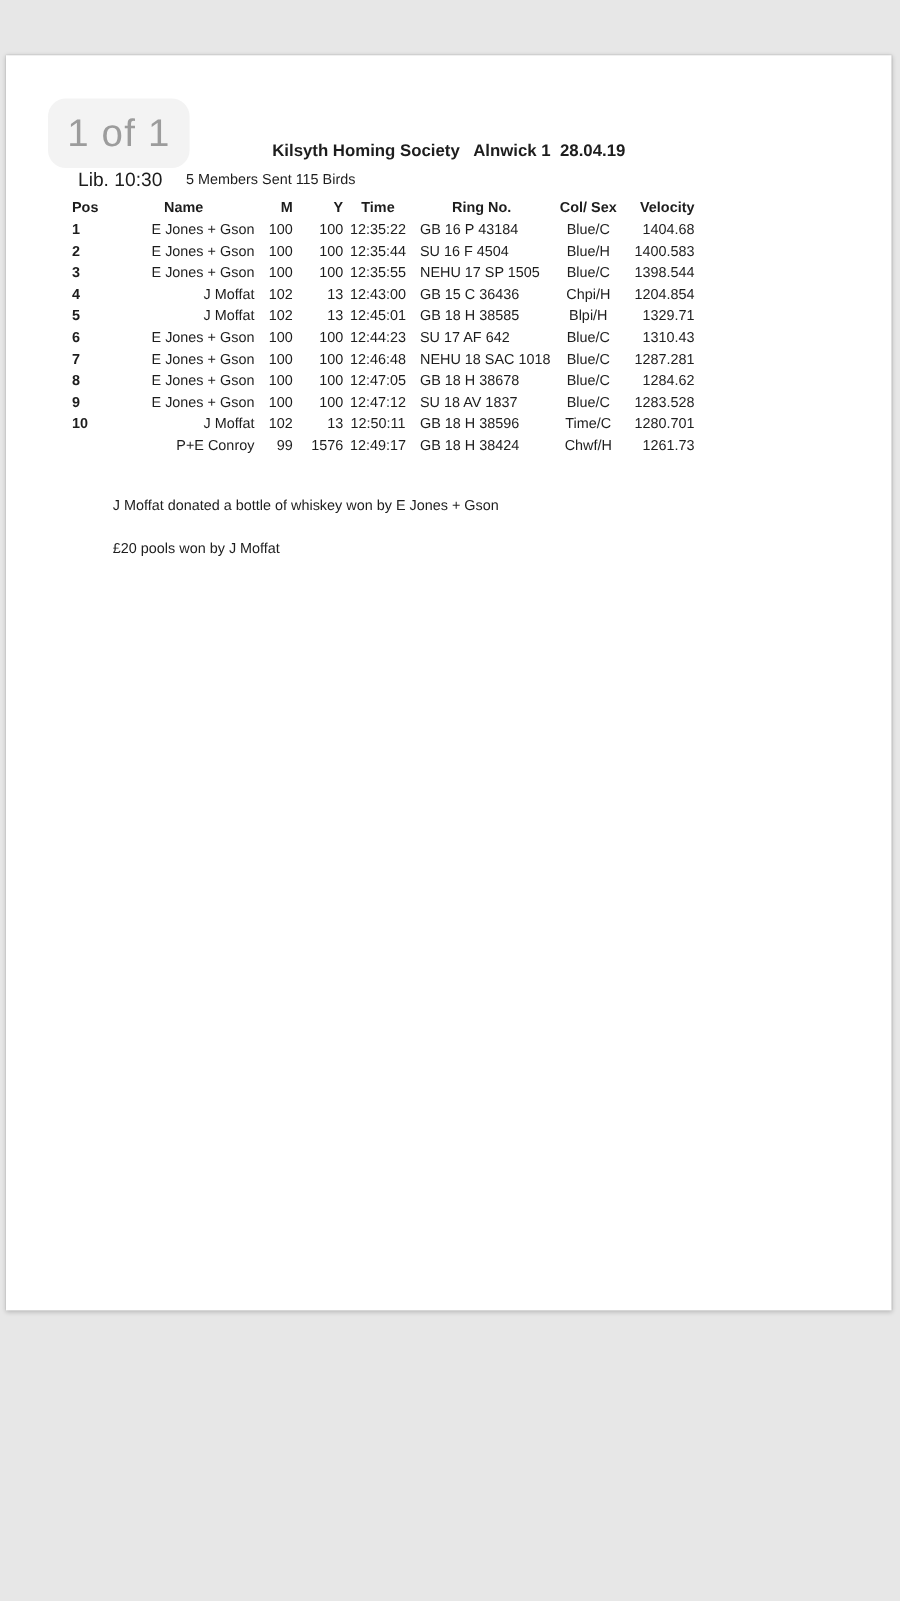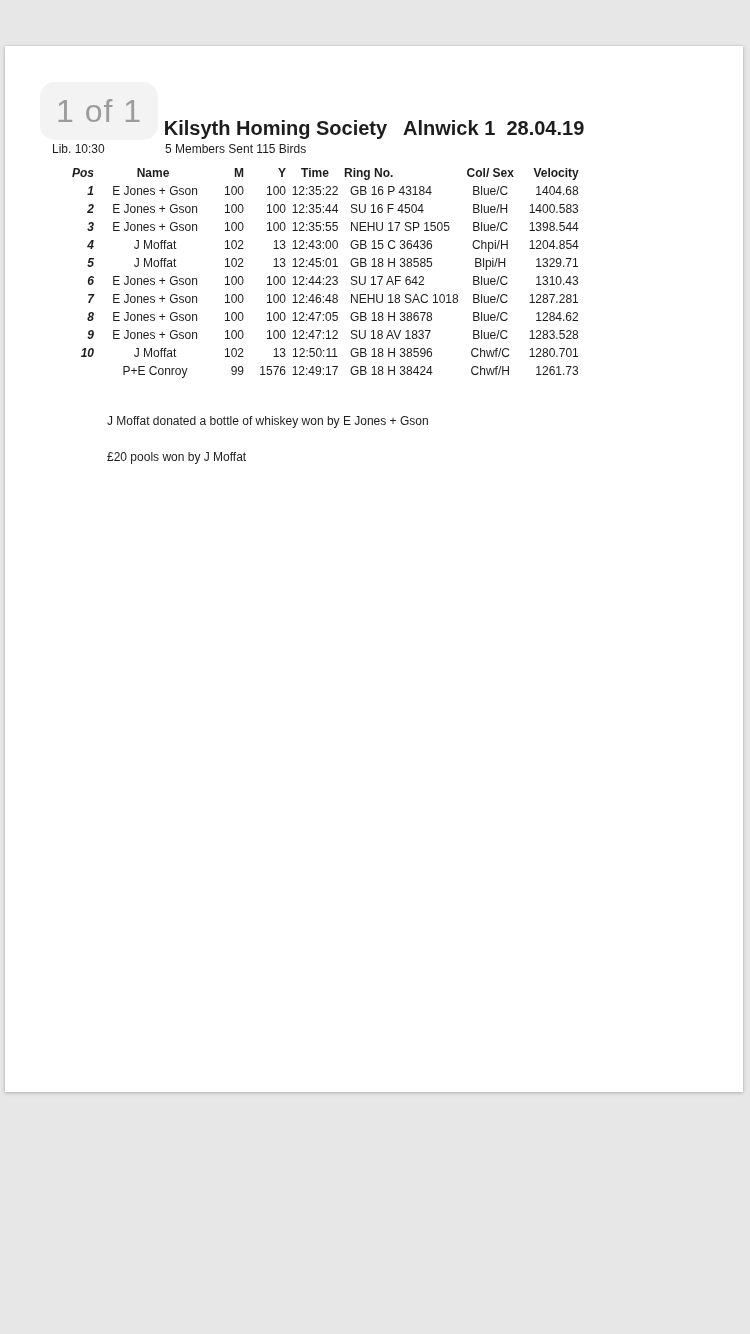--- a/index.html
+++ b/index.html
@@ -20,52 +20,52 @@
   .badge{
     position:absolute;left:35px;top:36px;width:118px;height:58px;
     background:var(--badge-bg,#f3f3f3);
     border-radius:15px;
     display:flex;align-items:center;justify-content:center;
     color:var(--badge-text,#9c9c9c);
     font-size:32px;letter-spacing:1px;
   }
   .doc-title{
     position:absolute;left:0;top:71px;width:100%;
-    text-align:center;font-size:20px;font-weight:700;
+    text-align:center;font-size:14px;font-weight:700;
     white-space:pre;
   }
-  .lib-label{position:absolute;left:47px;top:96px;font-size:12px;white-space:pre;}
-  .members-label{position:absolute;left:160px;top:96px;font-size:12px;white-space:pre;}
+  .lib-label{position:absolute;left:60px;top:96px;font-size:16px;white-space:pre;}
+  .members-label{position:absolute;left:150px;top:96px;font-size:12px;white-space:pre;}
   table.results{
     position:absolute;left:55px;top:118px;
     border-collapse:collapse;table-layout:fixed;
     font-size:12px;line-height:18px;white-space:nowrap;
   }
   .results col.c-pos{width:34px;}
   .results col.c-name{width:118px;}
   .results col.c-m{width:32px;}
   .results col.c-y{width:42px;}
   .results col.c-time{width:58px;}
   .results col.c-ring{width:108px;}
   .results col.c-colsex{width:58px;}
   .results col.c-vel{width:62px;}
   .results th,.results td{padding:0;height:18px;overflow:visible;}
   .results th{font-weight:700;}
-  .results th:nth-child(1),.results td:nth-child(1){text-align:right;font-style:italic;}
+  .results th:nth-child(1),.results td:nth-child(1){text-align:left;}
   .results td:nth-child(1){font-weight:700;}
   .results th:nth-child(2){}
-  .results td:nth-child(2){text-align:center;padding-left:4px;}
+  .results td:nth-child(2){text-align:right;padding-left:4px;}
   .results th:nth-child(3),.results td:nth-child(3){text-align:right;}
   .results th:nth-child(4),.results td:nth-child(4){text-align:right;}
   .results th:nth-child(5),.results td:nth-child(5){text-align:center;}
-  .results th:nth-child(6){text-align:left;}
+  .results th:nth-child(6){text-align:center;}
   .results td:nth-child(6){text-align:left;padding-left:6px;}
   .results th:nth-child(7),.results td:nth-child(7){text-align:center;padding-left:5px;}
   .results th:nth-child(8),.results td:nth-child(8){text-align:right;}
-  .note{position:absolute;left:102px;font-size:12px;white-space:pre;}
+  .note{position:absolute;left:89px;font-size:12px;white-space:pre;}
   .note-1{top:368px;}
   .note-2{top:404px;}
 </style>
 </head>
 <body>
 
 <div class="screen">
   <div class="page">
 
     <div class="badge">
@@ -191,21 +191,21 @@
             <td>Blue/C</td>
             <td>1283.528</td>
           </tr>
           <tr>
             <td>10</td>
             <td>J Moffat</td>
             <td>102</td>
             <td>13</td>
             <td>12:50:11</td>
             <td>GB 18 H 38596</td>
-            <td>Chwf/C</td>
+            <td>Time/C</td>
             <td>1280.701</td>
           </tr>
           <tr>
             <td></td>
             <td>P+E Conroy</td>
             <td>99</td>
             <td>1576</td>
             <td>12:49:17</td>
             <td>GB 18 H 38424</td>
             <td>Chwf/H</td>

